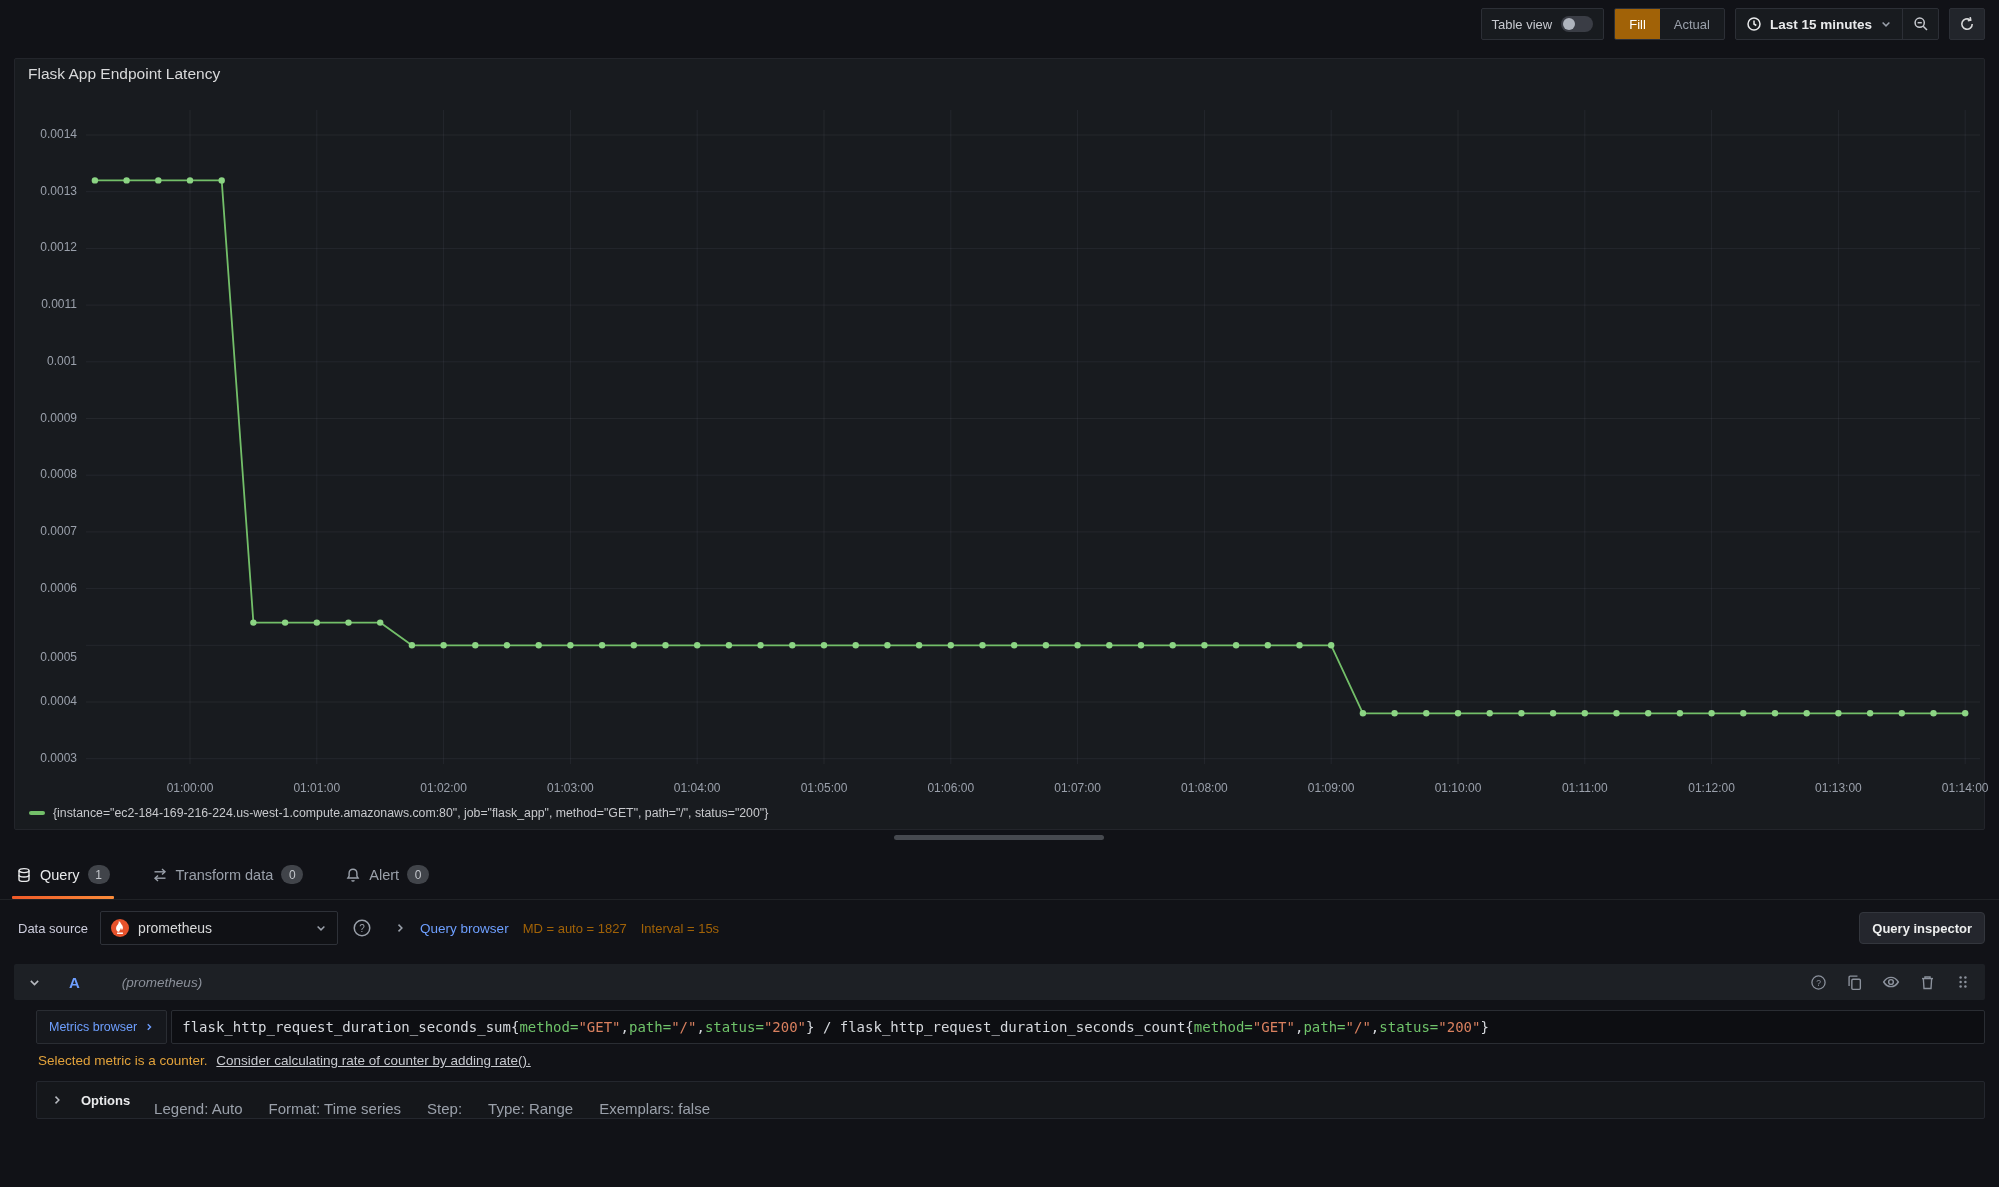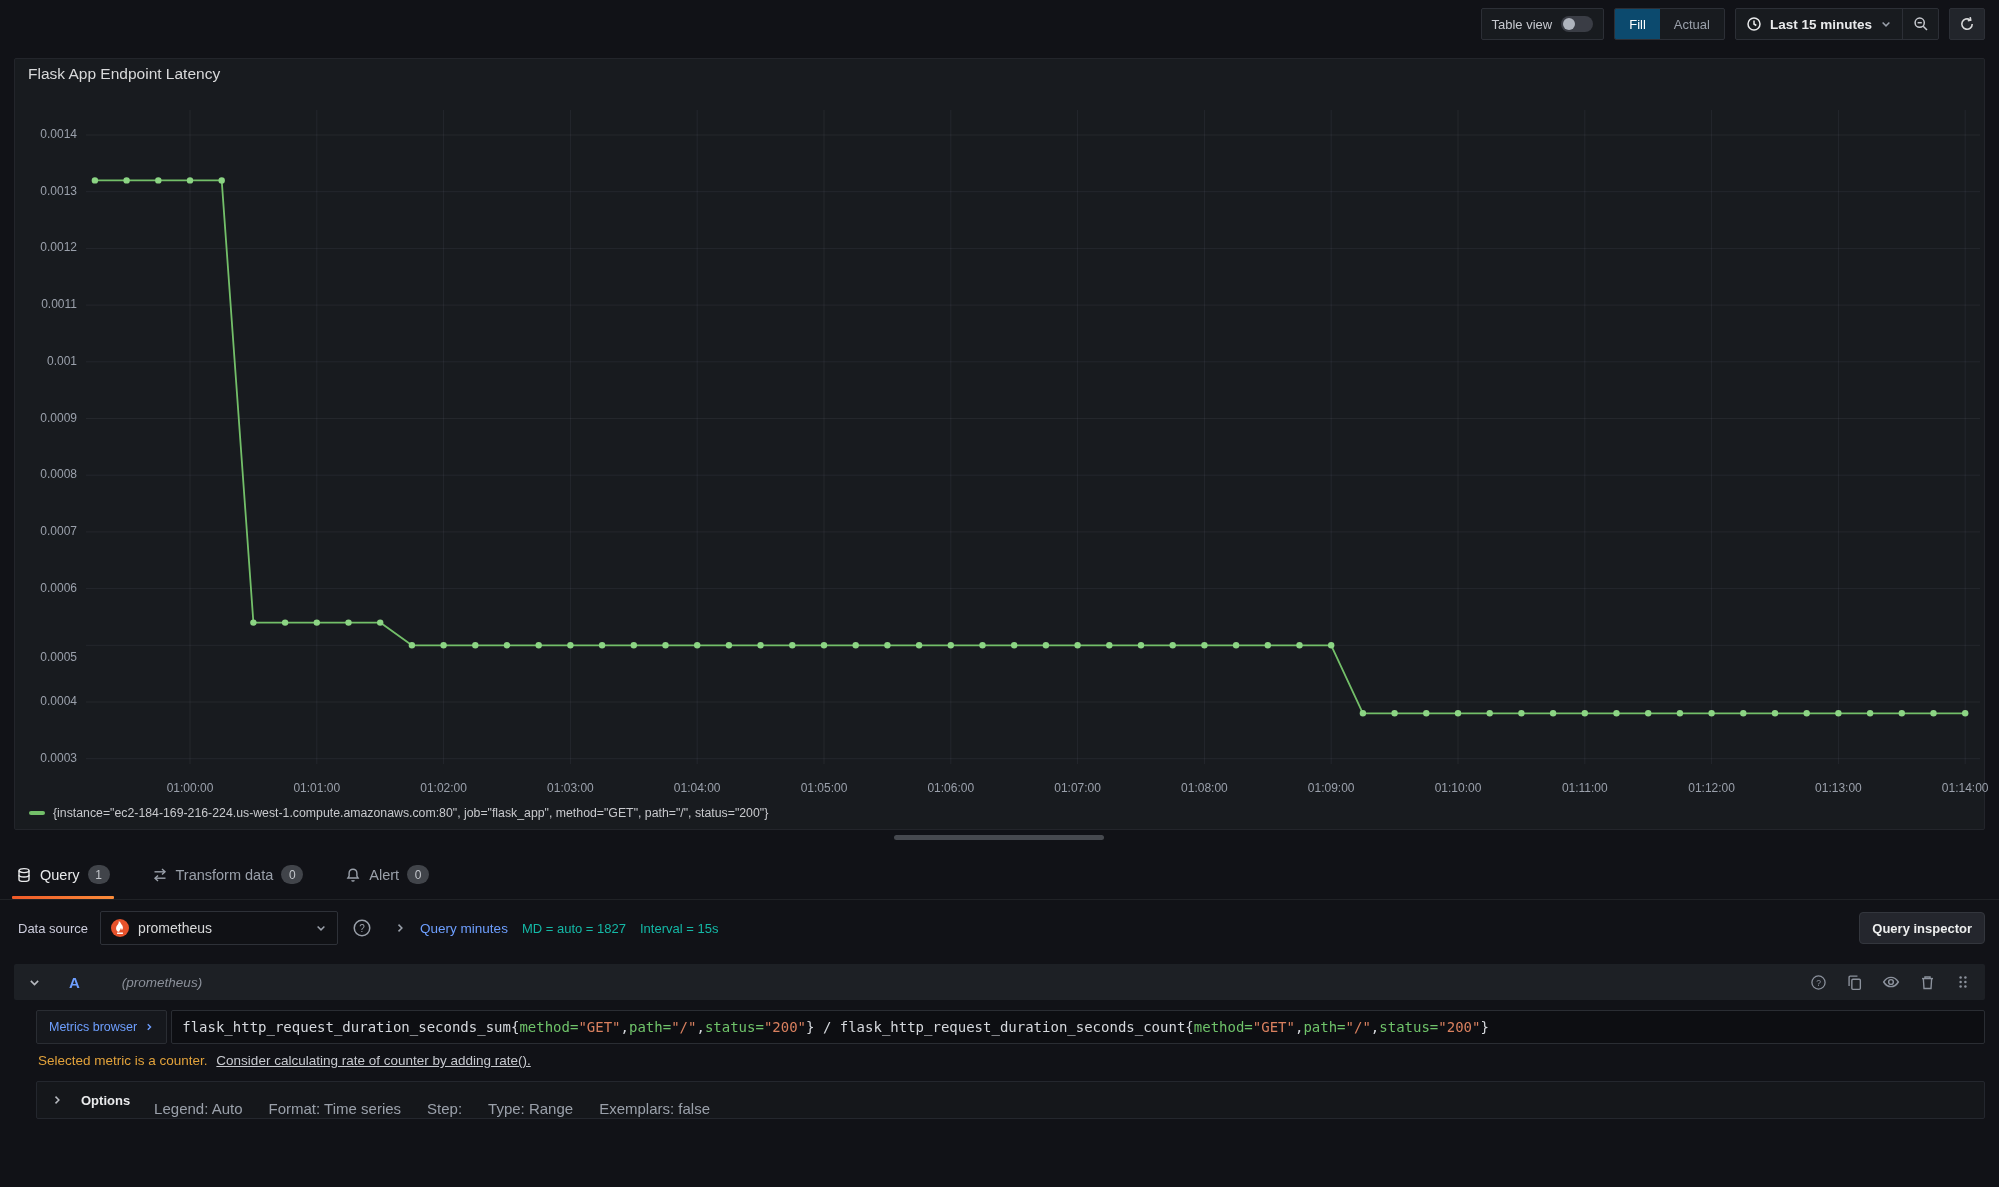--- a/index.html
+++ b/index.html
@@ -11,21 +11,21 @@
   
   .topbar { position:absolute; top:0; left:0; right:0; height:48px;
             display:flex; align-items:center; justify-content:flex-end; gap:10px; padding-right:14px; }
   .ctl { display:flex; align-items:center; height:32px; border:1px solid #2c2f36; border-radius:2px;
          background:#181b1f; color:#c7c9cf; font-size:13px; }
   .tableview { gap:9px; padding:0 10px; }
   .toggle { width:32px; height:16px; border-radius:9px; background:#3a3d45; position:relative; cursor:pointer; display:inline-block; }
   .toggle .knob { position:absolute; top:2px; left:2px; width:12px; height:12px; border-radius:50%; background:#aeb4bd; }
   .seg-group { display:flex; align-items:stretch; height:32px; border:1px solid #2c2f36; border-radius:2px; background:#181b1f; overflow:hidden; }
   .seg { border:none; background:transparent; color:#9aa0aa; font-size:13px; font-weight:500; padding:0 14px; cursor:pointer; font-family:inherit; }
-  .seg.active { background:#0c4a6e; color:#ffffff; }
+  .seg.active { background:#a16207; color:#ffffff; }
   .timepicker { padding:0; }
   .time-btn { display:flex; align-items:center; gap:8px; padding:0 10px; background:none; border:none; color:#e9eaec;
               font-size:13.5px; font-weight:600; cursor:pointer; height:100%; font-family:inherit; }
   .zoom-btn { display:flex; align-items:center; justify-content:center; width:36px; height:100%;
               background:none; border:none; border-left:1px solid #2c2f36; color:#c7c9cf; cursor:pointer; }
   .refresh-btn { display:flex; align-items:center; justify-content:center; width:36px; height:32px;
                  background:#22252b; border:1px solid #2c2f36; border-radius:2px; color:#d8d9da; cursor:pointer; }
   .icon { display:inline-flex; }
 
   
@@ -60,21 +60,21 @@
   .ds-row { position:absolute; top:908px; left:14px; right:14px; height:40px; display:flex; align-items:center; gap:12px; }
   .ds-label { font-size:13px; color:#ccccdc; margin-left:4px; }
   .ds-picker { display:flex; align-items:center; gap:9px; width:238px; height:34px; padding:0 10px;
                background:#101115; border:1px solid #2e3138; border-radius:2px; cursor:pointer; }
   .ds-picker .ds-name { flex:1; font-size:14px; color:#d8d9da; }
   .ds-picker .chev { color:#9aa0aa; }
   .ds-info { background:none; border:none; color:#9aa0aa; cursor:pointer; display:inline-flex; padding:0 2px; }
   .qopts { display:flex; align-items:center; gap:14px; margin-left:8px; }
   .qopts .chevr { color:#9aa0aa; }
   .qopts-link { color:#6e9fff; font-size:13.5px; font-weight:500; cursor:pointer; }
-  .qopts-meta { font-size:13px; color:#14b8a6; }
+  .qopts-meta { font-size:13px; color:#a16207; }
   .spacer { flex:1; }
   .btn { height:32px; padding:0 12px; background:#24262d; border:1px solid #33363d; border-radius:4px;
          color:#eceded; font-size:13px; font-weight:600; cursor:pointer; font-family:inherit; }
 
   
   .editor { position:absolute; top:964px; left:14px; right:14px; }
   .rowA { height:36px; display:flex; align-items:center; gap:14px; padding:0 14px; background:#1d2025; border-radius:2px; }
   .rowA .chev { color:#b7bac0; display:inline-flex; cursor:pointer; }
   .rowA .ref { color:#6e9fff; font-size:15px; font-weight:700; margin-left:14px; cursor:pointer; }
   .rowA .dsname { font-size:13.5px; font-style:italic; color:#8b909a; margin-left:28px; }
@@ -348,21 +348,21 @@
             <text x="8" y="11" text-anchor="middle" font-size="8" fill="currentColor" stroke="none" font-family="Liberation Sans, sans-serif">?</text>
           </svg>
       </span>
     </button>
     <div class="qopts">
       <span class="chevr icon">
         <svg width="12" height="12" viewBox="0 0 16 16" fill="none" stroke="currentColor" stroke-width="2">
             <path d="M6 3.5L10.5 8 6 12.5"></path>
           </svg>
       </span>
-      <span class="qopts-link">Query minutes</span>
+      <span class="qopts-link">Query browser</span>
       <span class="qopts-meta">MD = auto = 1827</span>
       <span class="qopts-meta">Interval = 15s</span>
     </div>
     <span class="spacer"></span>
     <button class="btn">Query inspector</button>
   </div>
 
   <div class="editor">
     <div class="rowA">
       <span class="chev icon">

